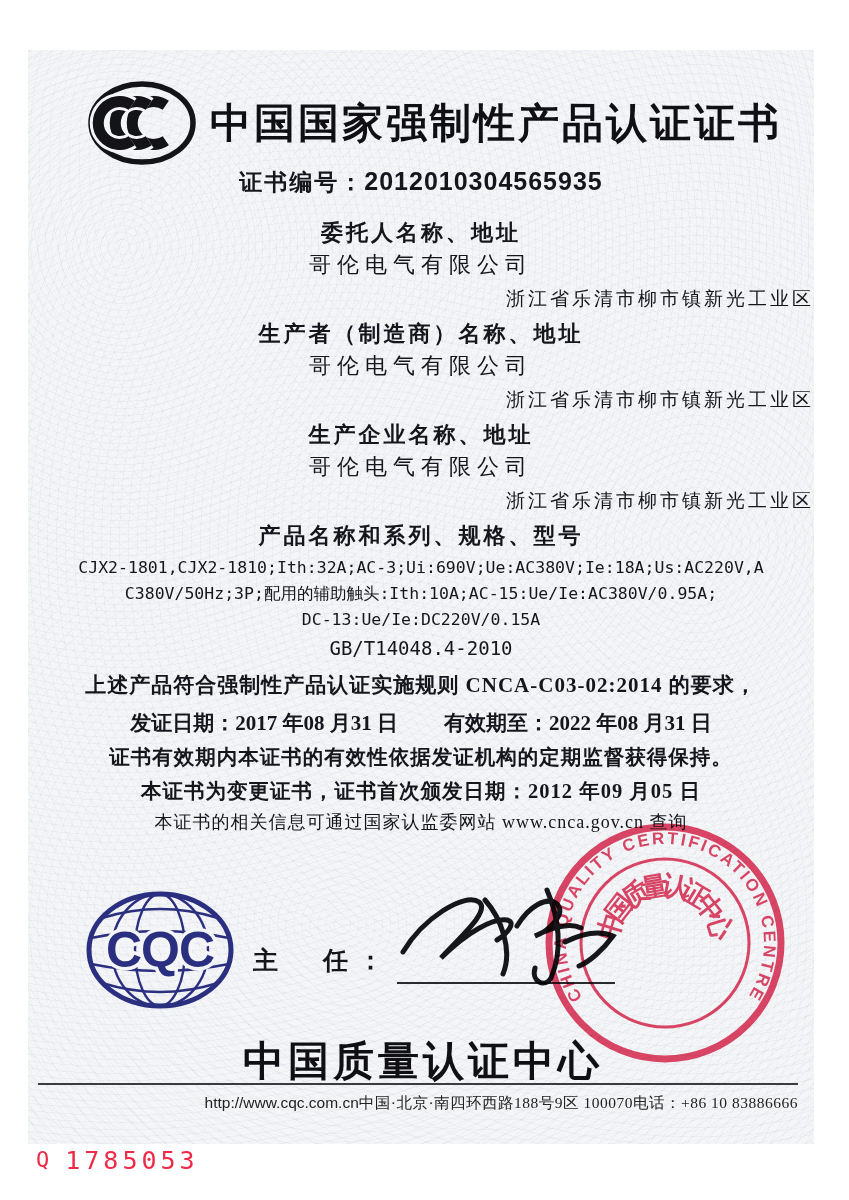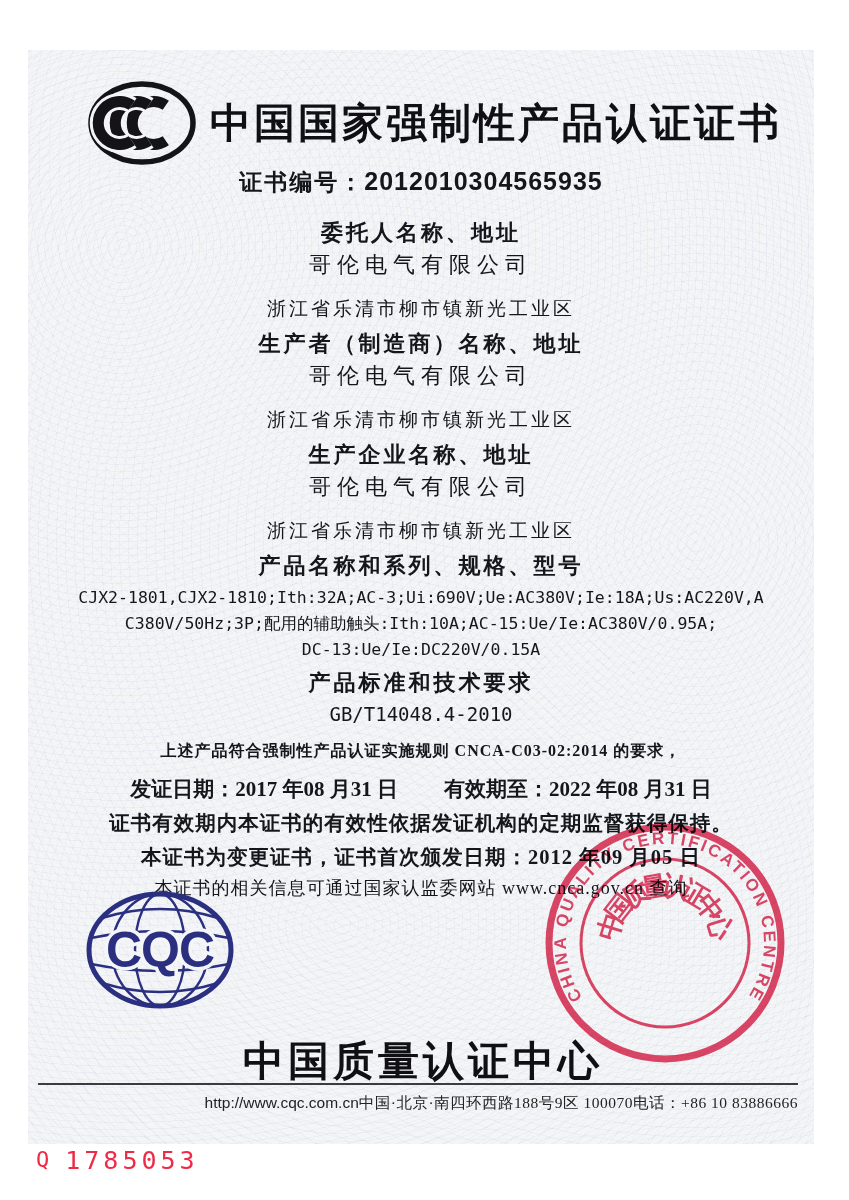--- a/index.html
+++ b/index.html
@@ -26,25 +26,25 @@
   }
 
   .cert-line { position:absolute; top:117px; left:0; right:0; text-align:center; white-space:nowrap; }
   .cert-line .lbl { font-size:23px; font-weight:600; letter-spacing:2px; }
   .cert-line .num { font-family:"Liberation Sans","DejaVu Sans",sans-serif; font-size:25px; font-weight:600; letter-spacing:1px; }
 
   .content { position:absolute; top:162px; left:0; right:0; text-align:center; }
   .content div { white-space:nowrap; }
   .sec-head  { font-size:22px; font-weight:700; letter-spacing:3px; line-height:30px; margin-top:6px; }
   .company   { font-size:22px; letter-spacing:6px; line-height:30px; margin-top:2px; }
-  .addr      { font-size:19px; letter-spacing:3px; line-height:28px; margin-top:15px; }
+  .addr      { font-size:19px; letter-spacing:3px; line-height:28px; margin-top:5px;text-align:right; }
   .prod-name { font-size:21px; letter-spacing:6px; line-height:30px; margin-top:2px; }
   .spec      { font-family:"DejaVu Sans Mono","Liberation Mono",monospace; font-size:16.5px; line-height:25px; margin-top:1px; letter-spacing:0; }
   .std-val   { font-family:"DejaVu Sans Mono","Liberation Mono",monospace; font-size:19px; line-height:28px; margin-top:2px; }
-  .stmt      { font-size:16px; font-weight:700; letter-spacing:1px; line-height:30px; margin-top:8px; }
+  .stmt      { font-size:21px; font-weight:700; letter-spacing:1px; line-height:30px; margin-top:8px; }
   .stmt2     { font-size:21px; font-weight:700; letter-spacing:2px; line-height:30px; }
   .dates-row { font-size:21px; font-weight:700; line-height:30px; margin-top:8px; }
   .dates-row .gap { display:inline-block; width:46px; }
   .bold-line { font-size:20.5px; font-weight:700; letter-spacing:1px; line-height:30px; margin-top:4px; }
   .info-line { font-size:18px; letter-spacing:1px; line-height:26px; margin-top:3px; }
 
   
   .cqc-globe { position:absolute; left:52px; top:838px; width:160px; height:125px; }
   .director-row { position:absolute; left:225px; top:888px; display:flex; align-items:flex-end; }
   .director-label { font-size:25px; font-weight:600; letter-spacing:10px; line-height:30px; padding-bottom:8px; white-space:nowrap; }
@@ -98,21 +98,20 @@
 
     <div class="sec-head">生产企业名称、地址</div>
     <div class="company">哥伦电气有限公司</div>
     <div class="addr">浙江省乐清市柳市镇新光工业区</div>
 
     <div class="sec-head">产品名称和系列、规格、型号</div>
     <div class="spec" style="margin-top:4px">CJX2-1801,CJX2-1810;Ith:32A;AC-3;Ui:690V;Ue:AC380V;Ie:18A;Us:AC220V,A</div>
     <div class="spec">C380V/50Hz;3P;配用的辅助触头:Ith:10A;AC-15:Ue/Ie:AC380V/0.95A;</div>
     <div class="spec">DC-13:Ue/Ie:DC220V/0.15A</div>
 
-    <div class="sec-head">产品标准和技术要求</div>
     <div class="std-val">GB/T14048.4-2010</div>
 
     <div class="stmt">上述产品符合强制性产品认证实施规则 CNCA-C03-02:2014 的要求，</div>
 
     <div class="dates-row">
       <span>发证日期：2017 年08 月31 日</span><span class="gap"></span><span>有效期至：2022 年08 月31 日</span>
     </div>
     <div class="bold-line">证书有效期内本证书的有效性依据发证机构的定期监督获得保持。</div>
     <div class="bold-line">本证书为变更证书，证书首次颁发日期：2012 年09 月05 日</div>
     <div class="info-line">本证书的相关信息可通过国家认监委网站 www.cnca.gov.cn 查询</div>
@@ -122,20 +121,34 @@
     <ellipse cx="80" cy="62" rx="71" ry="56" fill="none" stroke="#2b2f80" stroke-width="5"></ellipse>
     <ellipse cx="80" cy="62" rx="48" ry="56" fill="none" stroke="#2b2f80" stroke-width="2.4"></ellipse>
     <ellipse cx="80" cy="62" rx="25" ry="56" fill="none" stroke="#2b2f80" stroke-width="2.4"></ellipse>
     <path d="M 22 30 Q 80 12 138 30" fill="none" stroke="#2b2f80" stroke-width="2.4"></path>
     <path d="M 11 50 Q 80 36 149 50" fill="none" stroke="#2b2f80" stroke-width="2.4"></path>
     <path d="M 11 76 Q 80 90 149 76" fill="none" stroke="#2b2f80" stroke-width="2.4"></path>
     <path d="M 22 95 Q 80 113 138 95" fill="none" stroke="#2b2f80" stroke-width="2.4"></path>
     <text x="80" y="79" text-anchor="middle" font-family="Liberation Sans, DejaVu Sans, sans-serif" font-size="50" font-weight="bold" letter-spacing="-1" fill="#2b2f80" stroke="#f4f5f7" stroke-width="7" paint-order="stroke">CQC</text>
   </svg>
 
+  <div class="director-row">
+    <span class="director-label">主　任：</span>
+    <span class="sig-holder">
+      <svg class="sig-svg" viewBox="0 0 250 120">
+        <g fill="none" stroke="#17171b" stroke-width="5" stroke-linecap="round">
+          <path d="M14,78 C34,44 76,18 90,28 C102,37 70,64 52,84 C78,58 104,44 118,46 C128,48 118,60 108,66"></path>
+          <path d="M96,26 C112,44 124,76 114,100"></path>
+          <path d="M128,52 C140,32 158,22 168,30 C178,40 158,58 146,62 C162,54 180,48 192,54"></path>
+          <path d="M158,16 C170,44 174,76 162,104 C156,114 142,108 146,94"></path>
+          <path d="M176,68 C192,60 210,56 224,62 C214,76 200,88 190,92"></path>
+        </g>
+      </svg>
+    </span>
+  </div>
 
   <svg class="stamp" viewBox="0 0 250 250">
     <circle cx="125" cy="125" r="116" fill="none" stroke="#e23a5c" stroke-width="7"></circle>
     <circle cx="125" cy="125" r="84" fill="none" stroke="#e23a5c" stroke-width="3"></circle>
     <defs>
       <path id="stamp-arc" d="M 55 195 A 99 99 0 1 1 195 195" fill="none"></path>
     </defs>
     <text font-family="Liberation Sans, DejaVu Sans, sans-serif" font-size="17" font-weight="bold" letter-spacing="2.5" fill="#e23a5c">
       <textPath href="#stamp-arc" startOffset="50%" text-anchor="middle">CHINA  QUALITY  CERTIFICATION  CENTRE</textPath>
     </text>

